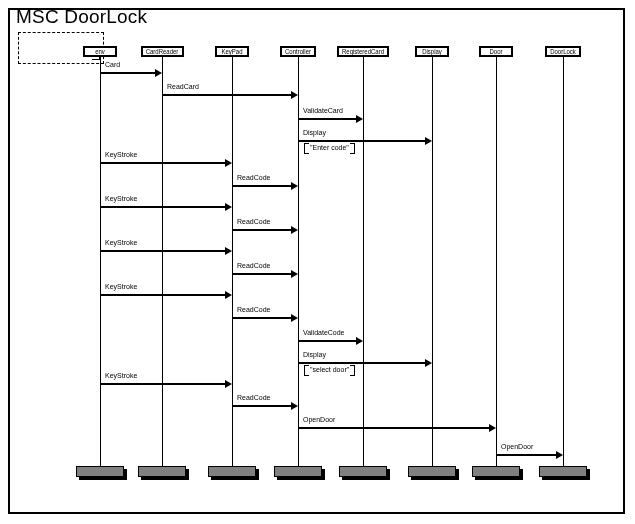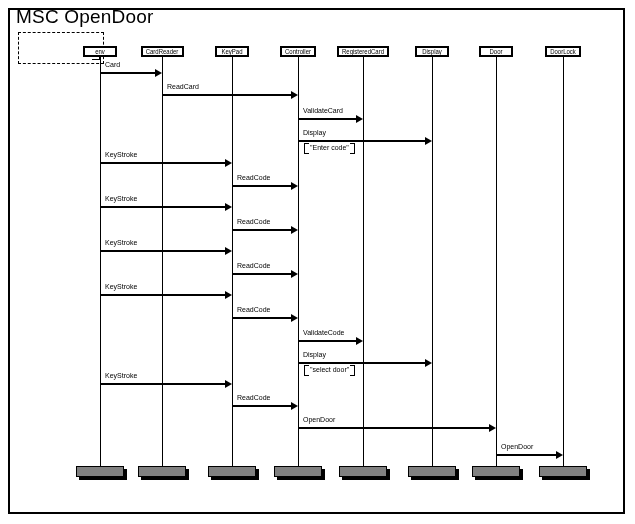--- a/index.html
+++ b/index.html
@@ -23,21 +23,21 @@
   .brk{position:absolute;width:4px;border-top:1px solid #000;border-bottom:1px solid #000;height:9px;}
   .brk.l{border-left:1px solid #000;}
   .brk.r{border-right:1px solid #000;}
 </style>
 </head>
 <body>
 
 <div id="stage">
   <div id="frame"></div>
 
-  <div id="title">MSC OpenDoor</div>
+  <div id="title">MSC DoorLock</div>
 
   <div id="notebox">
     <div class="notch"></div>
   </div>
 
   <div id="layer">
       <div class="inst-head" style="left: 83px; top: 46px; width: 34px;">
         <span>env</span>
       </div>
       <div class="lifeline" style="left: 100px; top: 57px; height: 409px;"></div>

